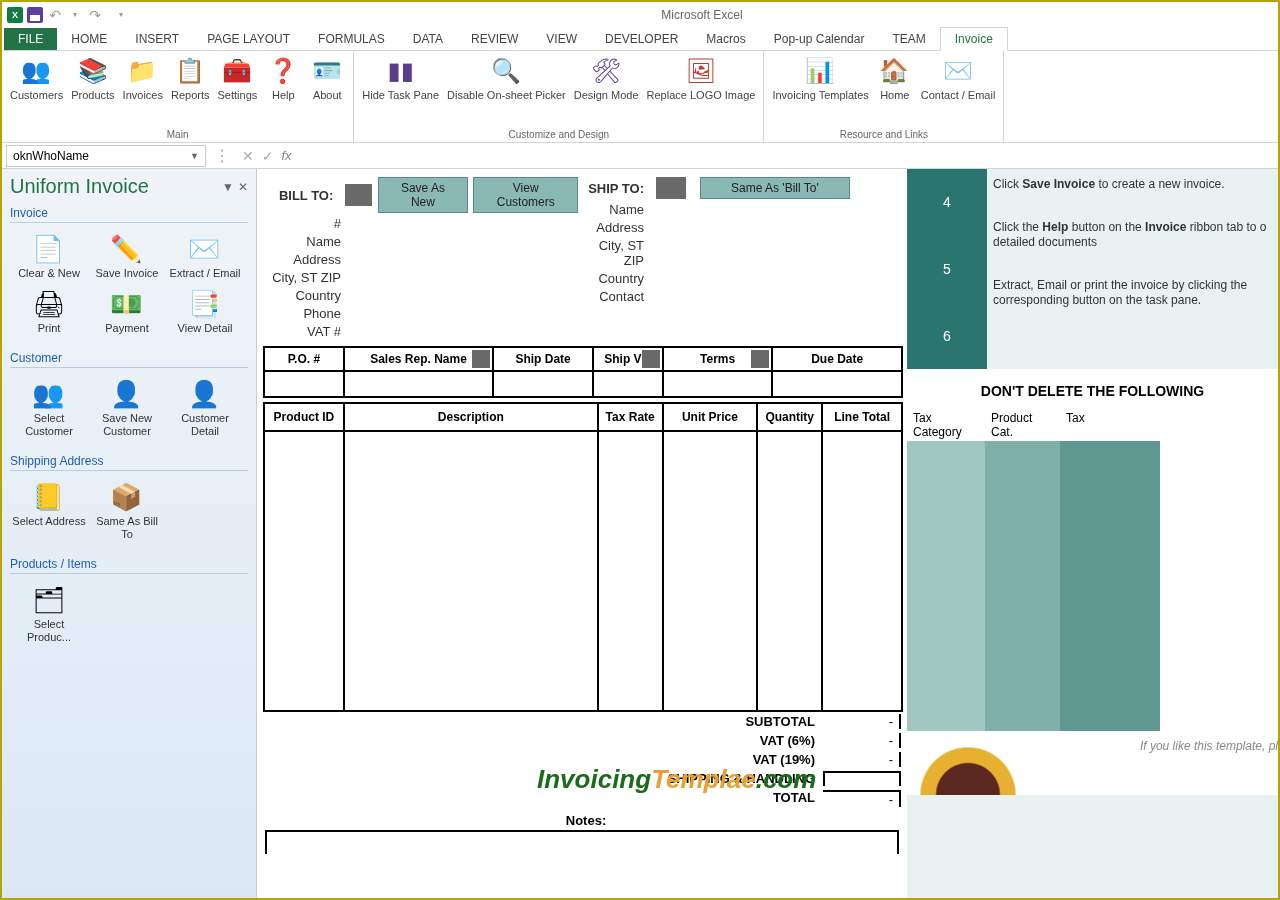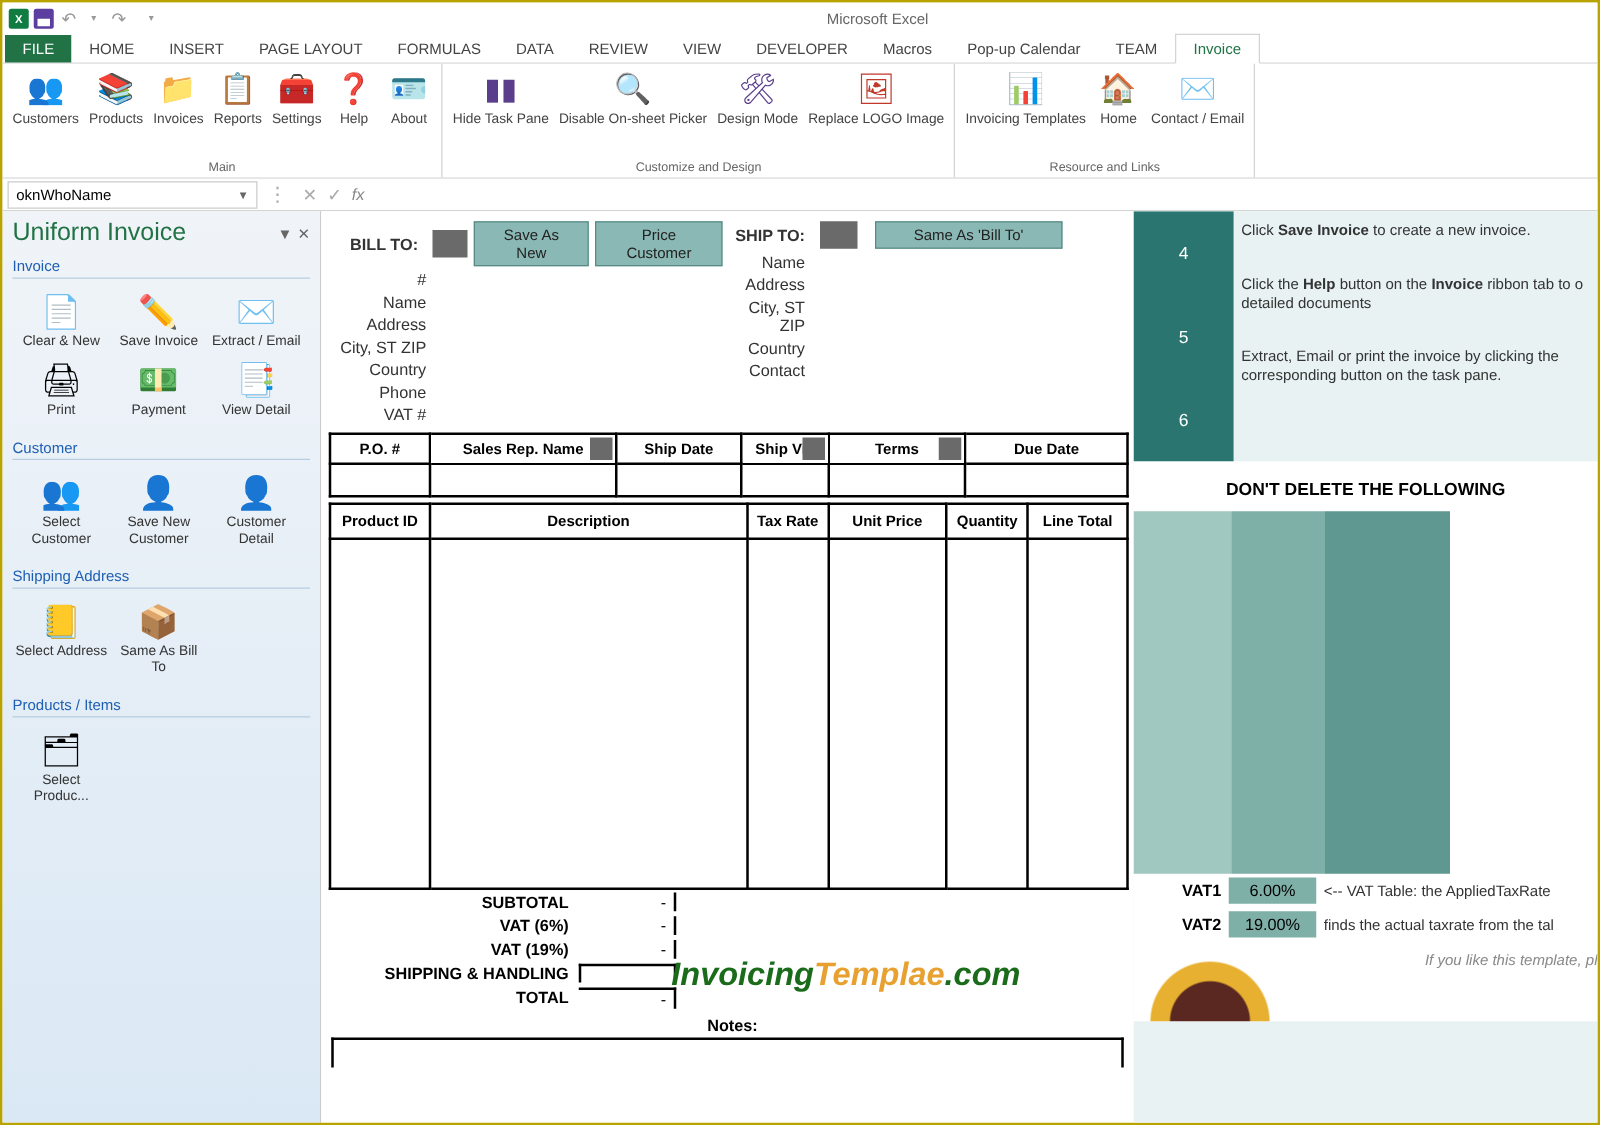--- a/index.html
+++ b/index.html
@@ -72,21 +72,21 @@
 .inv-table th, .inv-table td { border: 2px solid #000; padding: 4px 6px; text-align: center; }
 .inv-table th { font-weight: bold; background: #fff; }
 .inv-table.headers td { height: 26px; }
 
 .line-table { margin: 4px 6px 0 6px; border-collapse: collapse; font-size: 12px; width: 640px; }
 .line-table th { border: 2px solid #000; padding: 6px 4px; font-weight: bold; text-align: center; background: #fff; }
 .line-table td { border-left: 2px solid #000; border-right: 2px solid #000; height: 280px; }
 .line-table .bottom-border td { border-bottom: 2px solid #000; }
 
 .totals { margin: 0 6px; font-size: 13px; }
-.totals-row { display: flex; justify-content: flex-start; padding: 2px 0; }
+.totals-row { display: flex; justify-content: flex-end; padding: 2px 0; }
 .totals-label { font-weight: bold; width: 200px; text-align: right; padding-right: 8px; }
 .totals-val { width: 78px; text-align: right; border-right: 2px solid #000; padding-right: 6px; }
 .totals-val.bordered { border: 2px solid #000; border-bottom: none; }
 
 .watermark { position: absolute; left: 280px; top: 595px; font-size: 26px; font-weight: bold; font-style: italic; }
 .watermark .w1 { color: #1a6b1a; }
 .watermark .w2 { color: #e8a030; }
 .watermark .w3 { color: #1a6b1a; }
 
 .notes-label { font-weight: bold; font-size: 13px; padding: 4px 0 2px 8px; }
@@ -325,21 +325,21 @@
   <div class="sheet">
     <div class="sheet-left">
       <div class="inv-header">
         <div class="inv-col">
           <div class="inv-row">
             <span class="inv-label inv-label-bold">BILL TO:</span>
             <span class="gray-box"></span>
             <span style="width:6px;"></span>
             <button class="teal-btn">Save As New</button>
             <span style="width:6px;"></span>
-            <button class="teal-btn">Price Customer</button>
+            <button class="teal-btn">View Customers</button>
           </div>
           <div class="inv-row">
               <span class="inv-label">#</span>
             </div>
           <div class="inv-row">
               <span class="inv-label">Name</span>
             </div>
           <div class="inv-row">
               <span class="inv-label">Address</span>
             </div>
@@ -466,37 +466,30 @@
           <div class="info-num">6</div>
         </div>
         <div class="info-text-col">
           <div class="info-text-row">Click <b>Save Invoice</b> to create a new invoice.</div>
           <div class="info-text-row">Click the <b>Help</b> button on the <b>Invoice</b> ribbon tab to o<br>detailed documents</div>
           <div class="info-text-row">Extract, Email or print the invoice by clicking the corresponding button on the task pane.</div>
         </div>
       </div>
       <div style="background:#fff;">
         <div class="dont-delete">DON'T DELETE THE FOLLOWING</div>
+        <div class="cat-headers">
+          <span class="cat-col" style="width:78px">Tax Category</span>
+          <span class="cat-col" style="width:75px">Product Cat.</span>
+          <span class="cat-col">Tax</span>
+        </div>
         <div class="cat-swatches">
           <div class="cat-swatch sw1"></div>
           <div class="cat-swatch sw2"></div>
           <div class="cat-swatch sw3"></div>
         </div>
-        <div class="vat-rows">
-          <div class="vat-row">
-            <span class="vat-name">VAT1</span>
-            <span class="vat-pct">6.00%</span>
-            <span class="vat-note">&lt;-- VAT Table: the AppliedTaxRate</span>
-          </div>
-          <div class="vat-row">
-            <span class="vat-name">VAT2</span>
-            <span class="vat-pct">19.00%</span>
-            <span class="vat-note">finds the actual taxrate from the tal</span>
-          </div>
-        </div>
         <div style="display:flex;">
           <div class="logo-circle"></div>
           <div class="like-text">If you like this template, pl</div>
         </div>
       </div>
     </div>
   </div>
 </div>
 
 </body></html>

